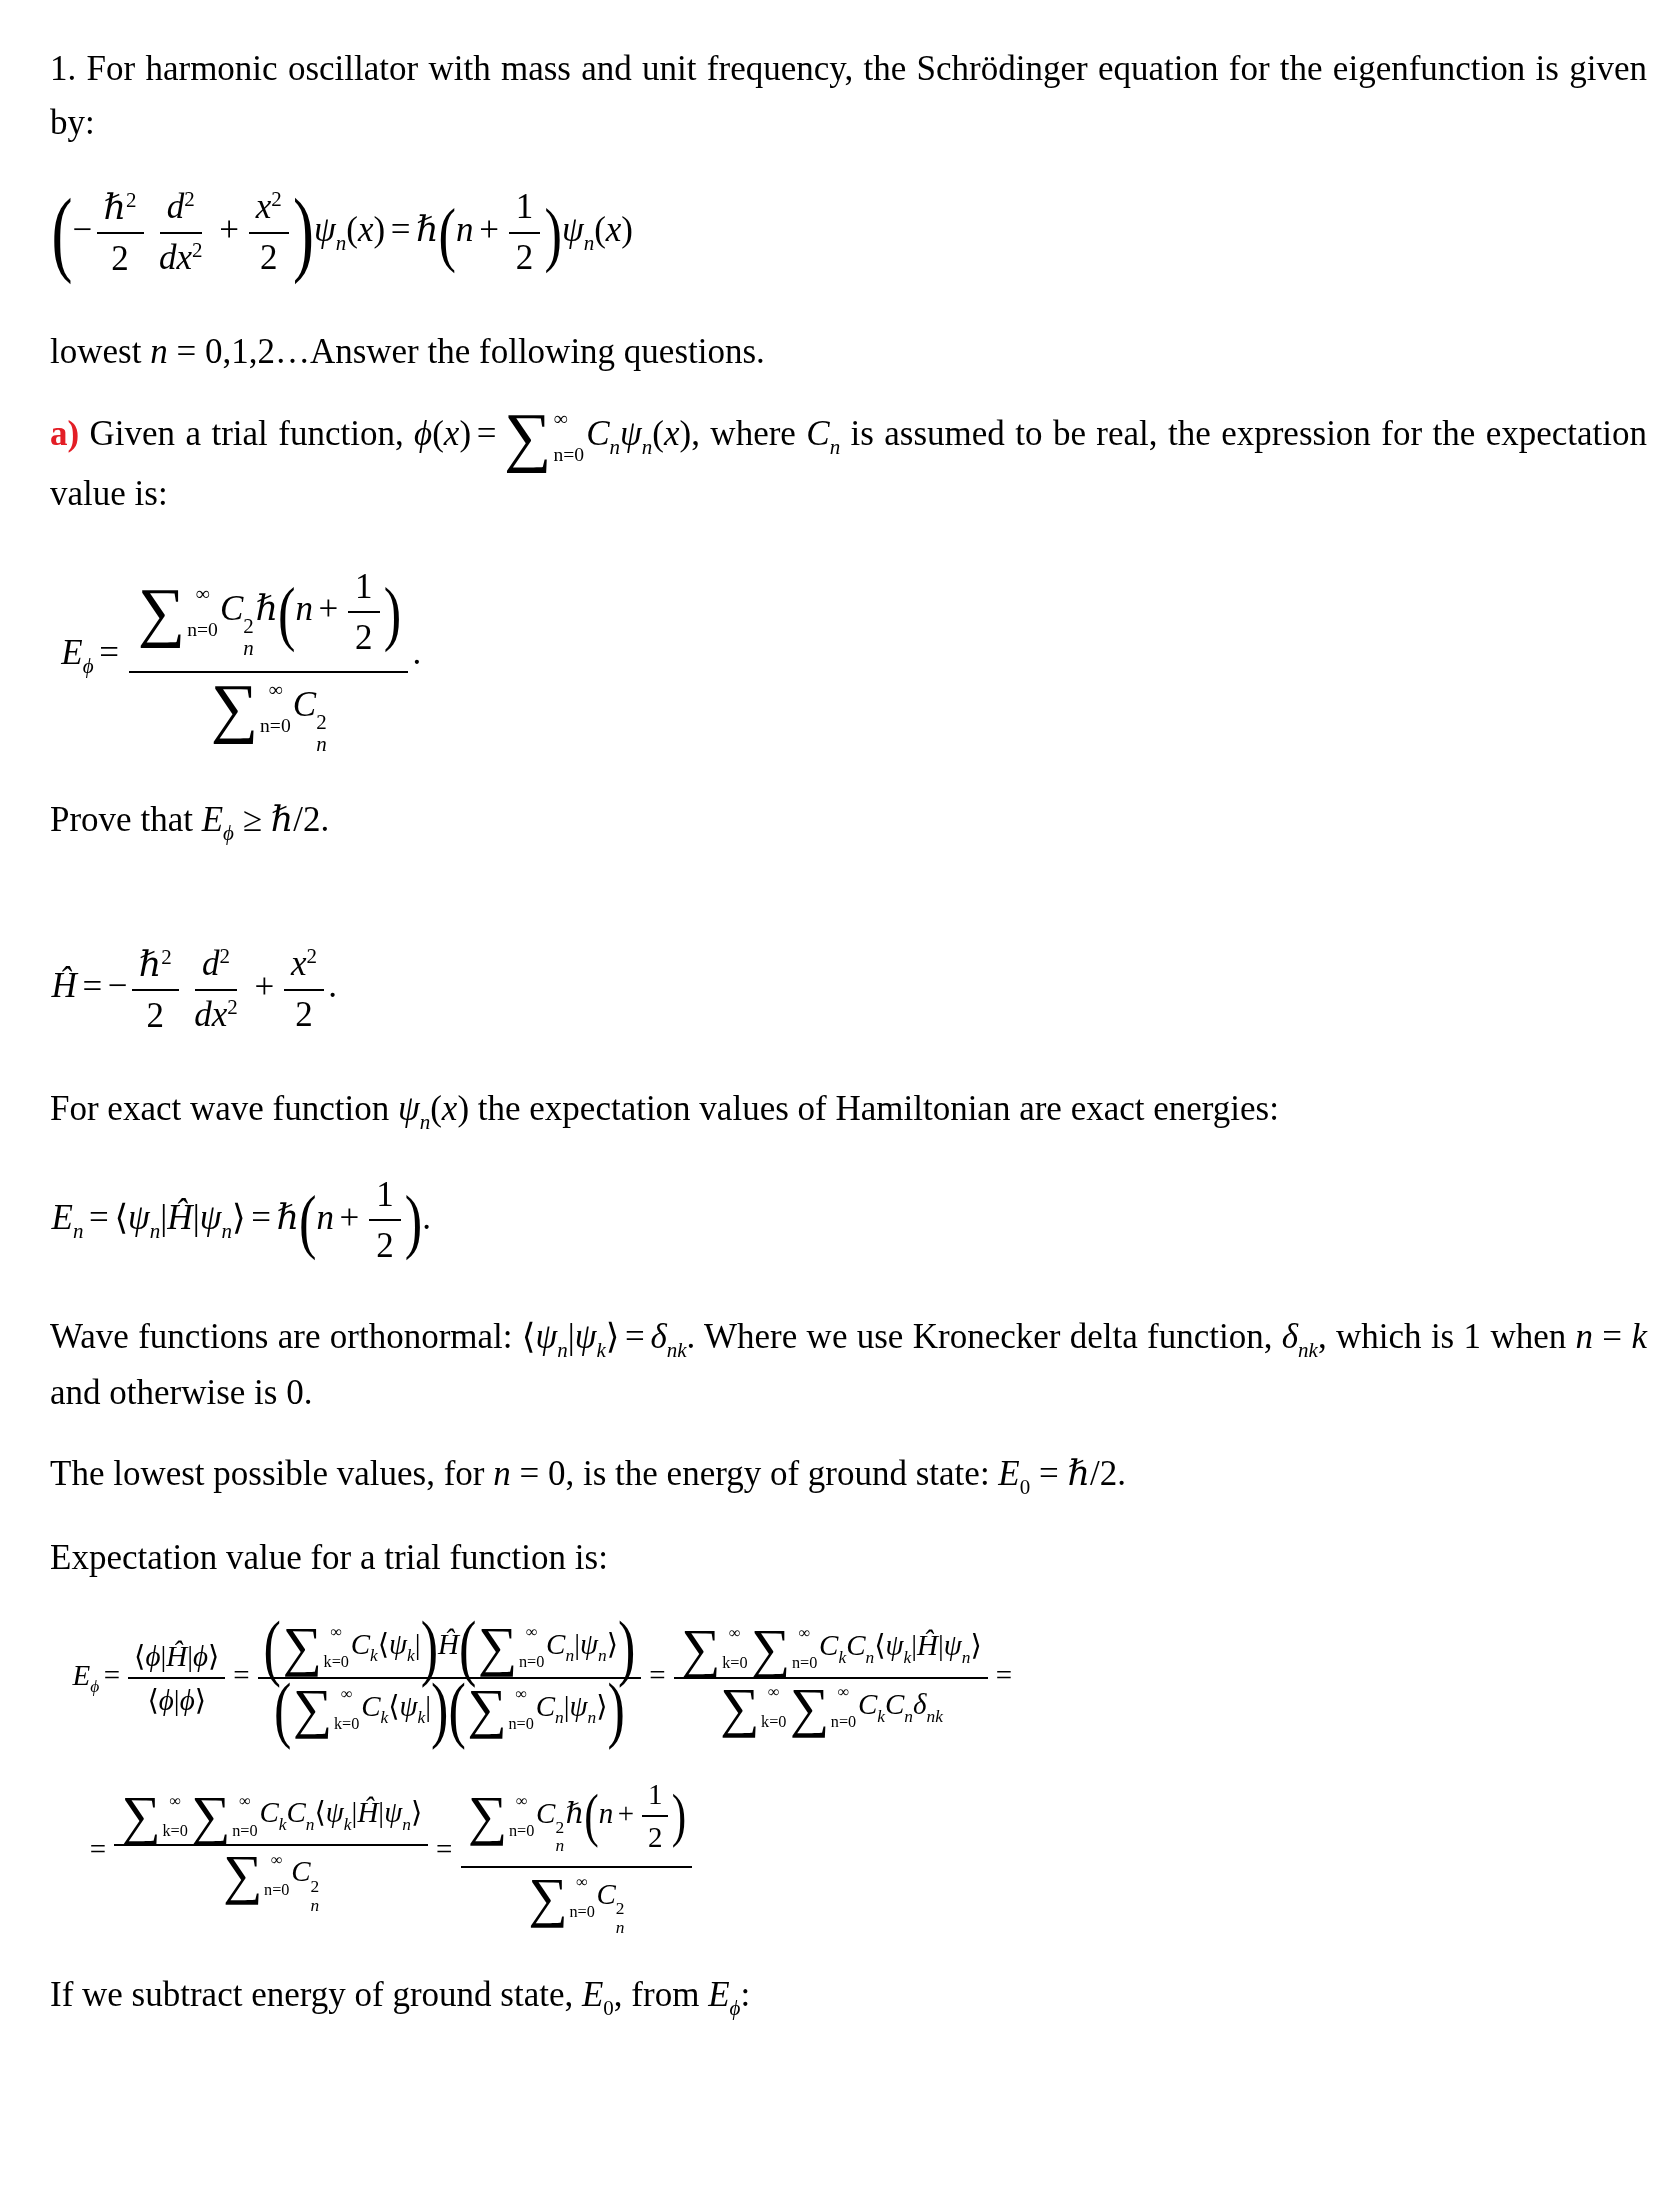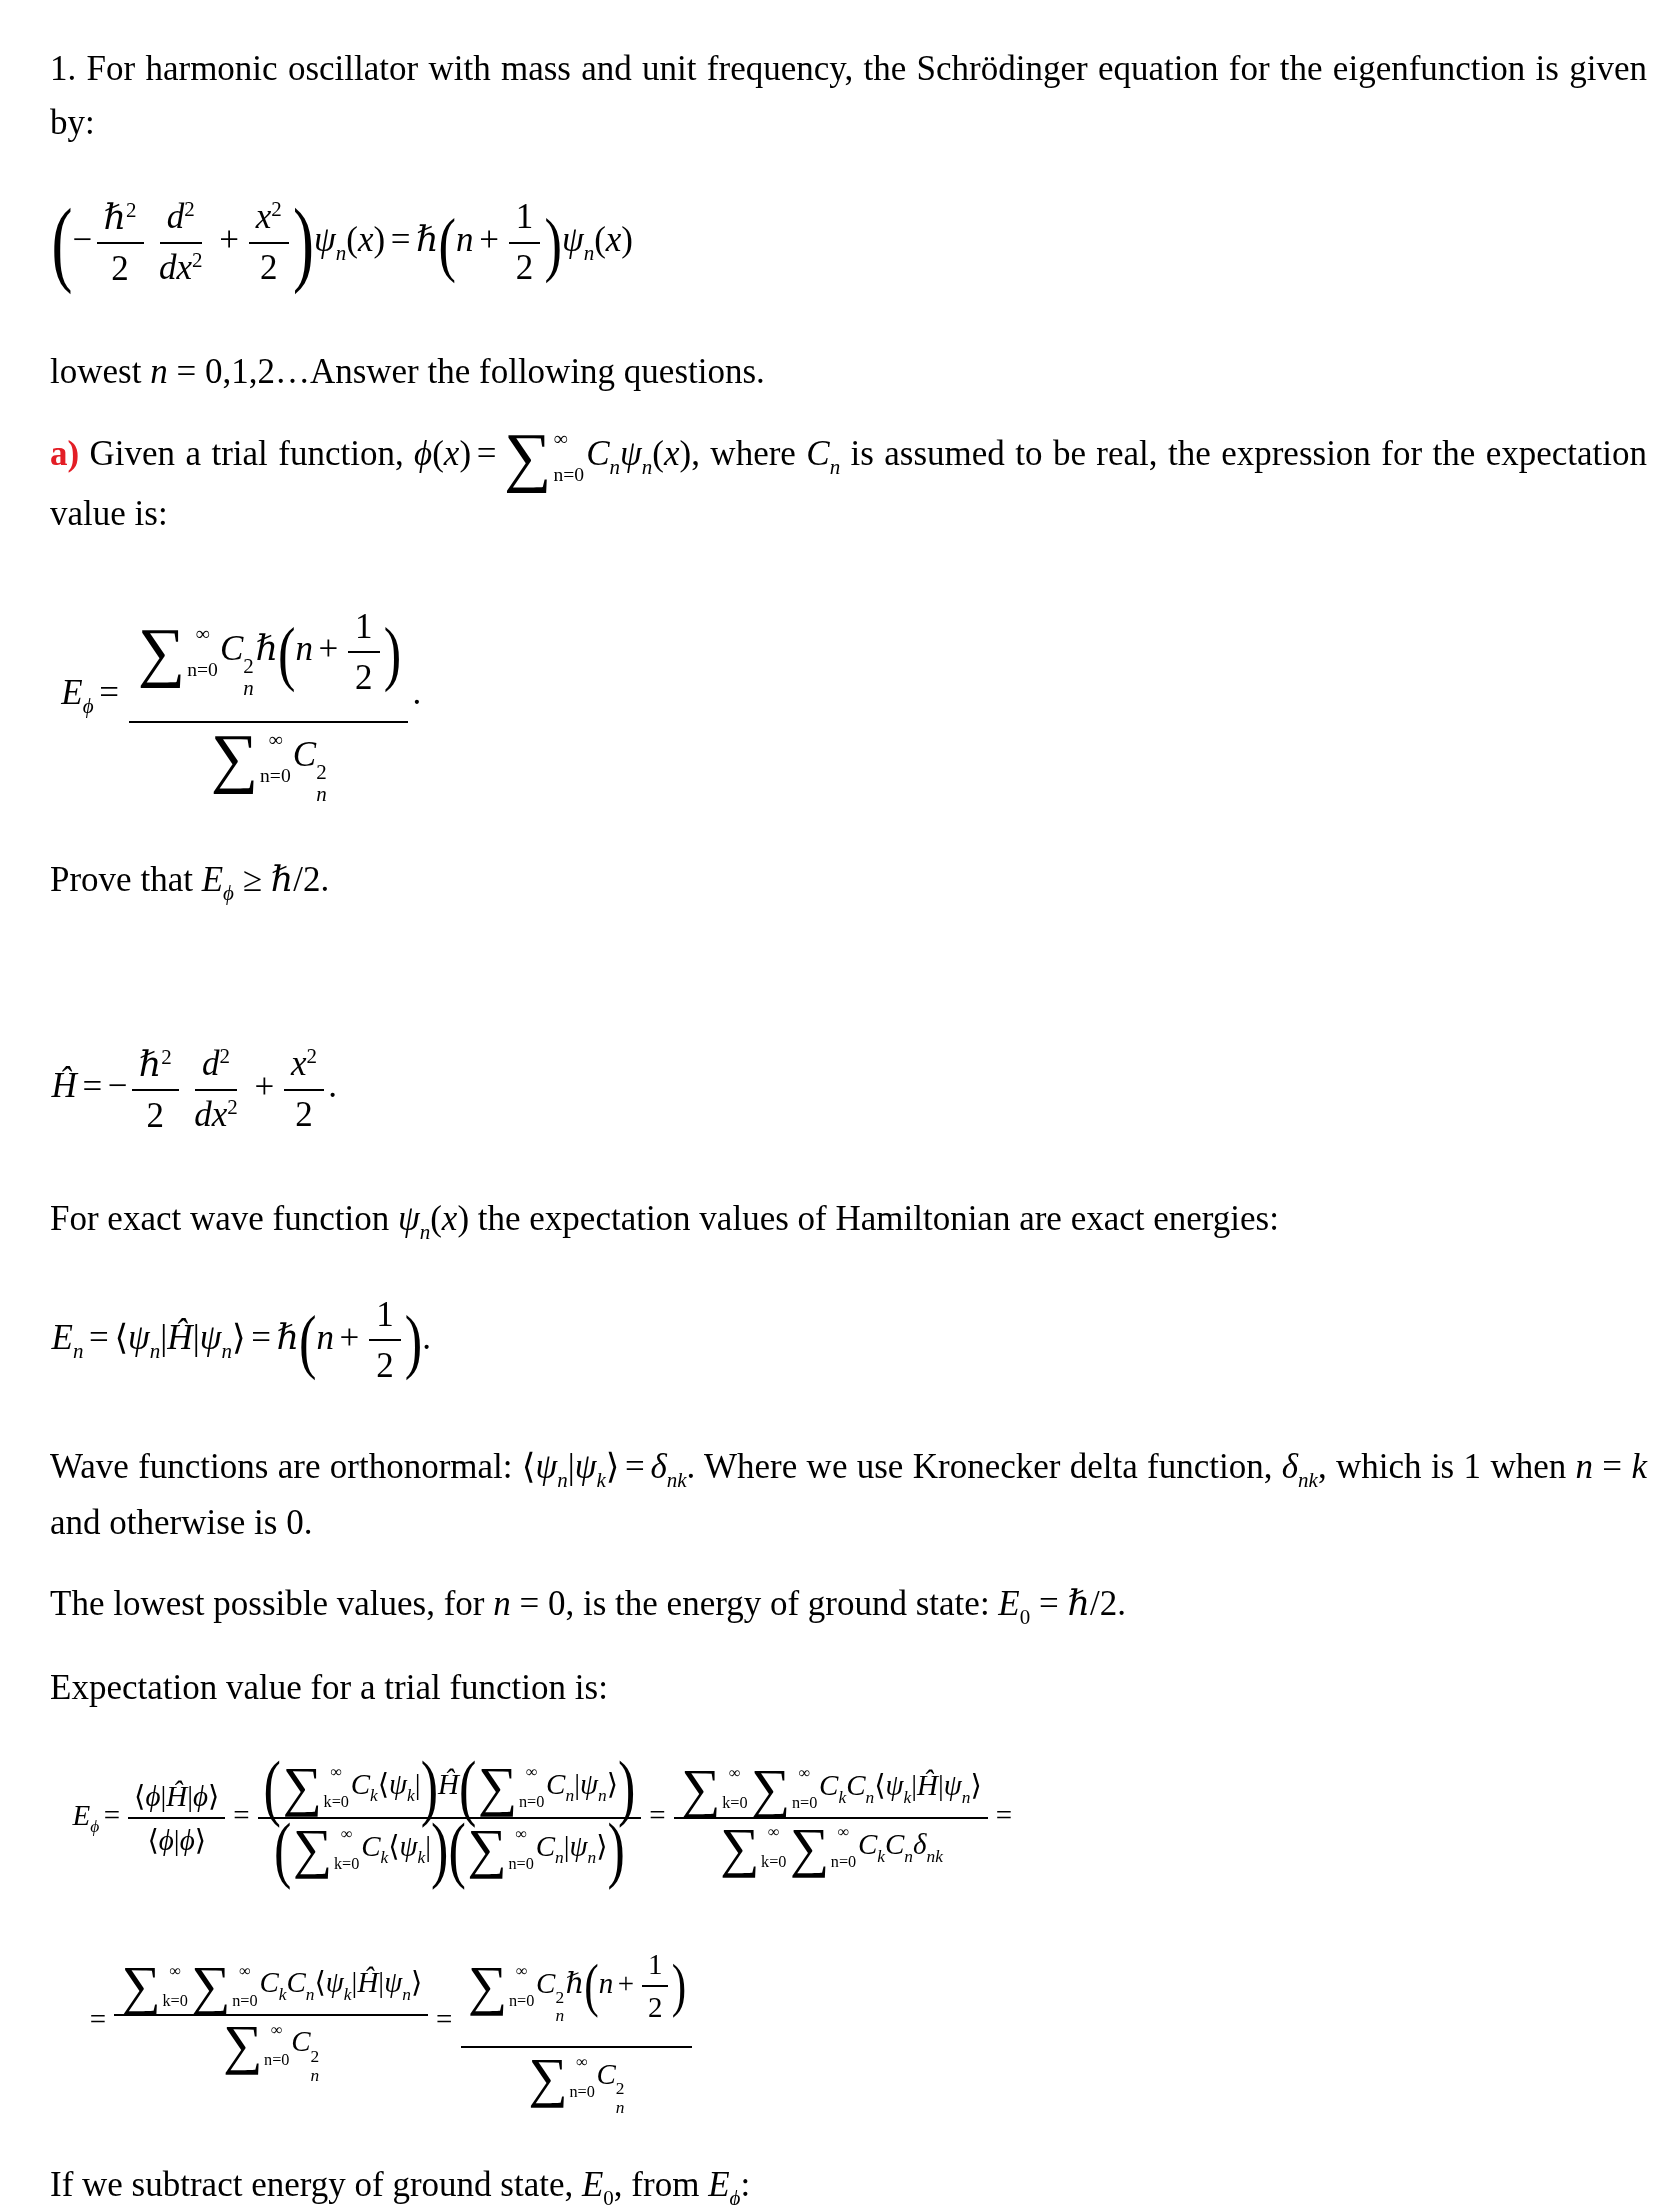--- a/index.html
+++ b/index.html
@@ -12,40 +12,40 @@
   .para{margin:0 0 27px 0;text-align:justify;line-height:1.55;}
   .red{color:#e31e26;font-weight:bold;}
   .i{font-style:italic;}
   .r{font-style:normal;}
   .op{margin:0 .16em;}
   .sb{font-size:.6em;vertical-align:-.42em;}
   .sp{font-size:.6em;vertical-align:.55em;}
   .ss{display:inline-flex;flex-direction:column;align-items:flex-start;font-size:.6em;line-height:1.05;vertical-align:-.6em;margin-right:.08em;}
   .ss .st{font-style:normal;}
   .ss .sn{font-style:italic;}
-  .frac{display:inline-flex;flex-direction:column;align-items:center;vertical-align:middle;margin:18px .12em;}
+  .frac{display:inline-flex;flex-direction:column;align-items:center;vertical-align:middle;margin:8px .12em;}
   .fn{display:block;border-bottom:2.4px solid #000;padding:.04em .2em .12em .2em;white-space:nowrap;text-align:center;}
   .fd{display:block;padding:.14em .2em .04em .2em;white-space:nowrap;text-align:center;}
   .sum{display:inline-flex;align-items:center;vertical-align:middle;margin:0 .06em;font-style:normal;}
   .sg{font-size:1.9em;line-height:.9;font-style:normal;}
   .lm{display:inline-flex;flex-direction:column;justify-content:space-between;align-self:stretch;font-size:.56em;padding:.1em 0 .1em .1em;font-style:normal;}
   .lt{line-height:1;font-style:normal;}
   .lb{line-height:1;}
   .bp{display:inline-block;line-height:1;vertical-align:middle;font-style:normal;}
   .bp1{font-size:1.5em;transform:scaleY(1.38);}
   .bp2{font-size:1.8em;transform:scaleY(1.52);}
   .bp3{font-size:1.8em;transform:scaleY(1.4);}
   .eq{text-align:left;margin:0 0 32px 3.2px;}
   .eq1{margin:11.3px 0 37px 1.6px;}
   .eq2{margin:6.4px 0 29px 11.3px;}
   .eq4{margin:8px 0 37px 1.6px;}
   .eq5{margin:8px 0 34px 1.6px;}
   .eq6{font-size:29px;margin:4.8px 0 16px 22.5px;}
   .eq6b{margin-left:35px;margin-bottom:22.5px;}
-  .gapafter{margin-bottom:115px;}
+  .gapafter{margin-bottom:85px;}
 </style>
 </head>
 <body>
 
 <main class="page">
 
   <p class="para"><span>1.  For harmonic oscillator with mass and unit frequency, the Schrödinger equation for the eigenfunction is given by:</span></p>
 
   <div class="eq eq1">
     <span class="bp bp2">(</span><span class="r">−</span><span class="frac">

